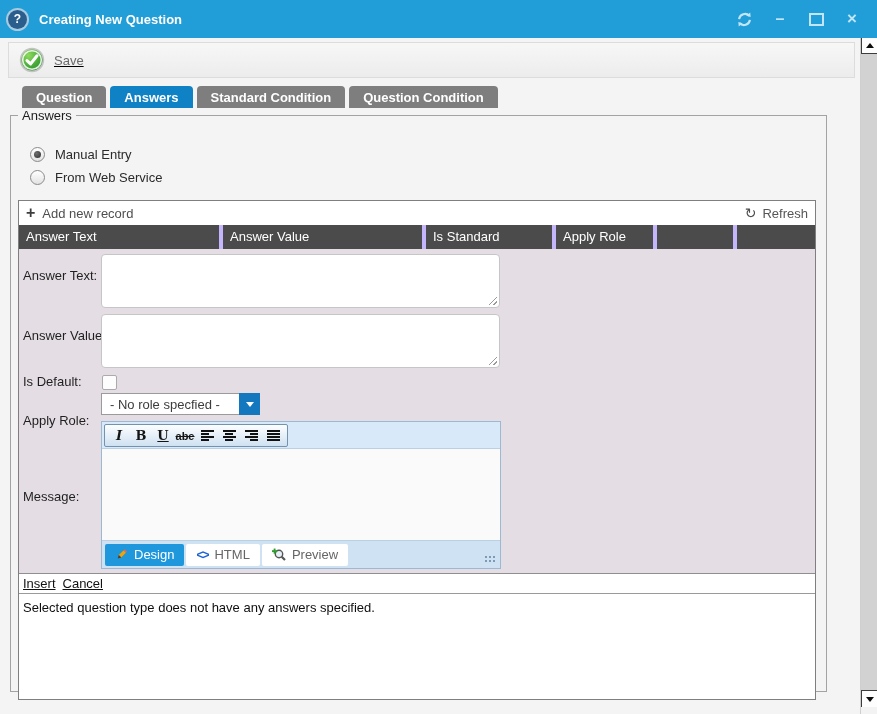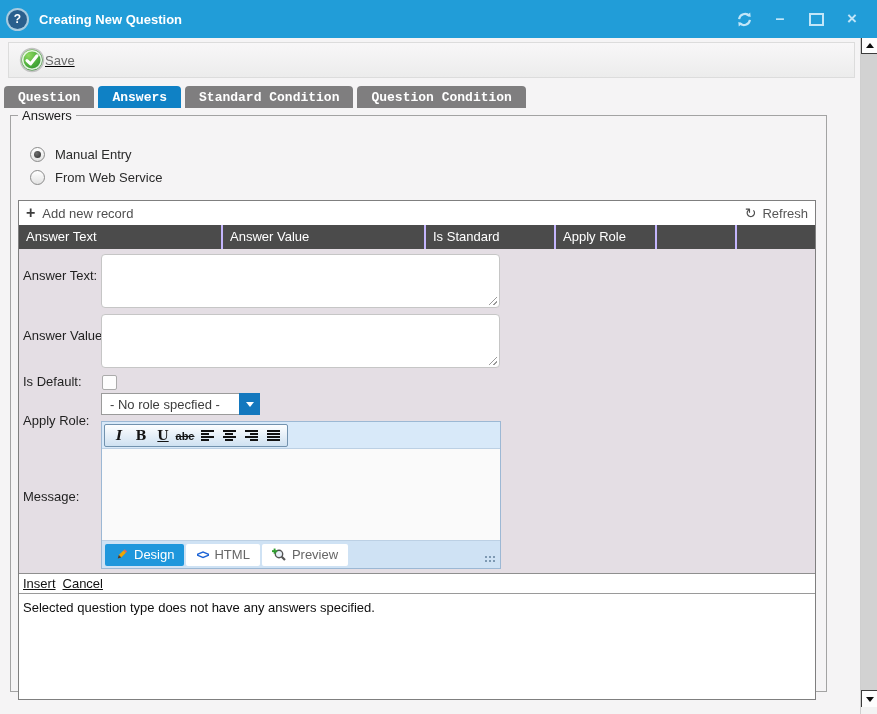--- a/index.html
+++ b/index.html
@@ -14,25 +14,25 @@
   .win-title{margin-left:12px;color:#fff;font-size:13px;font-weight:bold;}
   .win-controls{margin-left:auto;margin-right:16px;display:flex;align-items:center;gap:18px;}
   .wc{color:#c2e6f8;cursor:default;display:flex;align-items:center;justify-content:center;width:18px;height:18px;}
   .wc-min{font-size:16px;font-weight:bold;line-height:10px;}
   .wc-max i{display:block;width:11px;height:9px;border:2px solid #c2e6f8;}
   .wc-close{font-size:17px;font-weight:bold;}
 
   
   .savebar{position:absolute;left:8px;top:42px;width:847px;height:36px;box-sizing:border-box;
     background:linear-gradient(#f8f7f8,#ececec);border:1px solid #dcdcdc;display:flex;align-items:center;}
-  .save-btn{display:flex;align-items:center;margin-left:10px;cursor:pointer;text-decoration:underline;}
+  .save-btn{display:flex;align-items:center;gap:9px;margin-left:10px;cursor:pointer;text-decoration:underline;}
   .save-label{font-size:13px;color:#6b6b6b;}
 
   
-  .tabstrip{position:absolute;left:4px;top:86px;height:22px;display:flex;gap:4px;font-family:Liberation Mono, monospace;}
+  .tabstrip{position:absolute;left:22px;top:86px;height:22px;display:flex;gap:4px;}
   .tab{height:22px;padding:0 14px;display:flex;align-items:center;background:#7f7e7f;color:#fff;
     font-size:13px;font-weight:bold;border-radius:4px 4px 0 0;cursor:pointer;}
   .tab.active{background:#0f81c5;}
 
   
   .fs{position:absolute;left:10px;top:108px;width:817px;height:584px;box-sizing:border-box;
     border:1px solid #a3a3a3;margin:0;padding:0;}
   .fs legend{font-size:13px;color:#1c1c1c;margin-left:7px;padding:0 4px;}
 
   
@@ -49,21 +49,21 @@
     border:1px solid #7f7f7f;background:#fff;display:flex;flex-direction:column;}
   .cmdrow{height:24px;display:flex;align-items:center;justify-content:space-between;padding:0 7px;background:#fff;}
   .addnew{display:flex;align-items:center;gap:7px;cursor:pointer;}
   .plus-ic{font-size:16px;font-weight:bold;color:#3d3d3d;line-height:14px;}
   .addnew-label{font-size:13px;color:#4e4e4e;}
   .refresh{display:flex;align-items:center;gap:6px;cursor:pointer;}
   .refresh-ic{font-size:14px;color:#4e4e4e;line-height:14px;}
   .refresh-label{font-size:13px;color:#565656;}
 
   .gheader{height:24px;background:#4b4b4b;display:flex;}
-  .ghcell{box-sizing:border-box;font-size:13px;color:#fff;line-height:24px;padding-left:7px;border-right:2px solid #c4b5fd;}
+  .ghcell{box-sizing:border-box;font-size:13px;color:#fff;line-height:24px;padding-left:7px;border-right:4px solid #c4b5fd;}
   .ghcell:last-child{border-right:none;}
   .c0{width:204px;}.c1{width:203px;}.c2{width:130px;}.c3{width:101px;}.c4{width:80px;}.c5{width:78px;}
 
   
   .formarea{height:325px;background:#e4dee4;border-bottom:1px solid #8f8f8f;position:relative;box-sizing:border-box;}
   .flabel{position:absolute;left:4px;font-size:13px;color:#1f1f1f;}
   .l-at{top:19px;}.l-av{top:79px;}.l-id{top:125px;}.l-ar{top:164px;}.l-ms{top:240px;}
 
   .ta-wrap{position:absolute;left:82px;width:399px;height:54px;}
   .ta1{top:5px;}.ta2{top:65px;}

